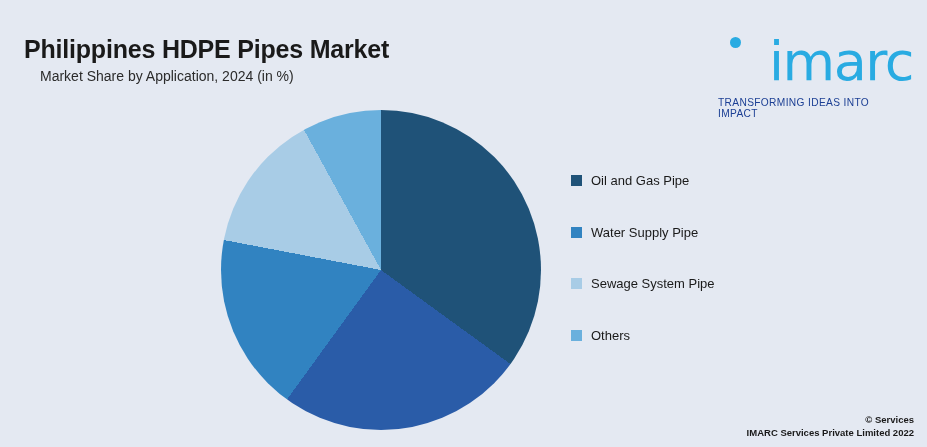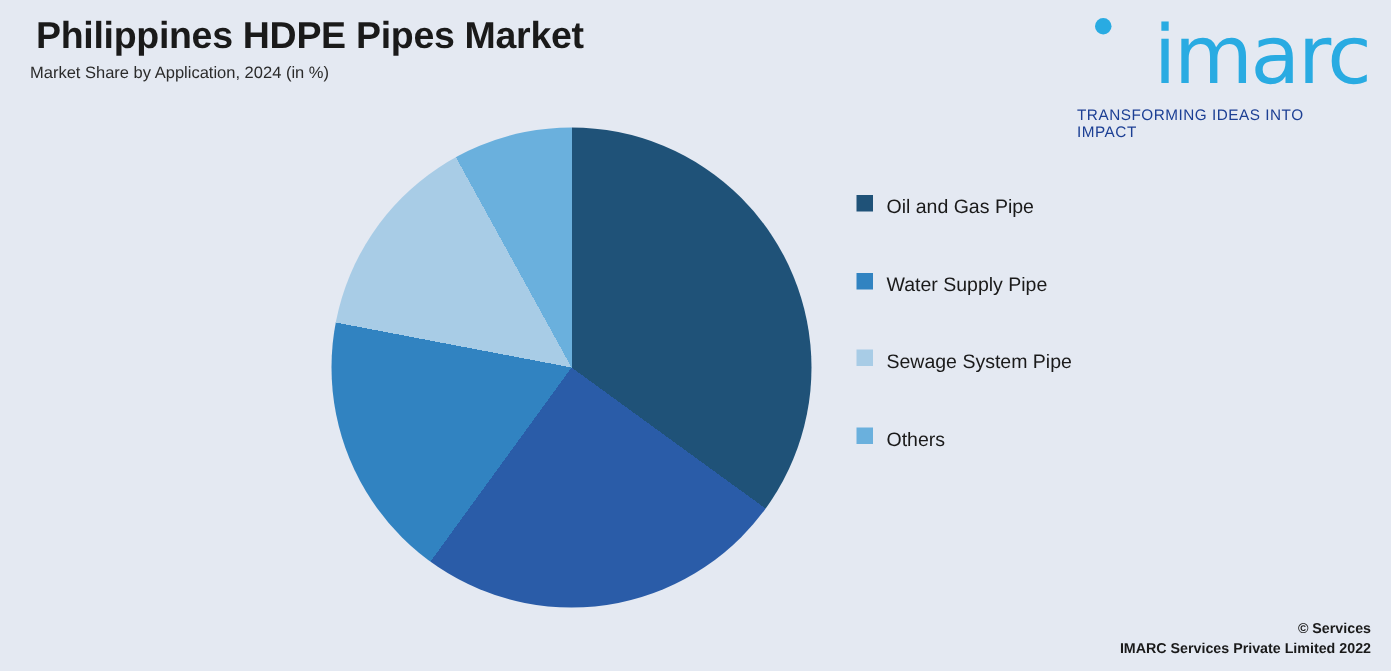--- a/index.html
+++ b/index.html
@@ -10,36 +10,37 @@
     width: 927px;
     height: 447px;
     background: #e4e9f2;
     font-family: "Liberation Sans", sans-serif;
     overflow: hidden;
     position: relative;
   }
   .page {
     position: absolute;
     inset: 0;
+    margin-top: 25px;
   }
   
   .title {
     position: absolute;
     left: 24px;
     top: 10px;
     font-size: 25px;
     font-weight: bold;
     color: #1a1a1a;
     letter-spacing: -0.2px;
   }
   .subtitle {
     position: absolute;
-    left: 20px;
+    left: 40px;
     top: 43px;
-    font-size: 11px;
+    font-size: 14px;
     color: #2b2b2b;
   }
   
   .logo-wrap {
     position: absolute;
     right: 14px;
     top: 8px;
     width: 195px;
     height: 75px;
   }
@@ -87,20 +88,21 @@
   }
   
   .legend {
     position: absolute;
     left: 571px;
     top: 130px;
     width: 300px;
   }
   .legend-item {
     display: flex;
+    align-items: center;
     height: 51.5px;
   }
   .legend-swatch {
     width: 11px;
     height: 11px;
     flex: 0 0 auto;
     margin-right: 9px;
   }
   .legend-label {
     font-size: 13px;

